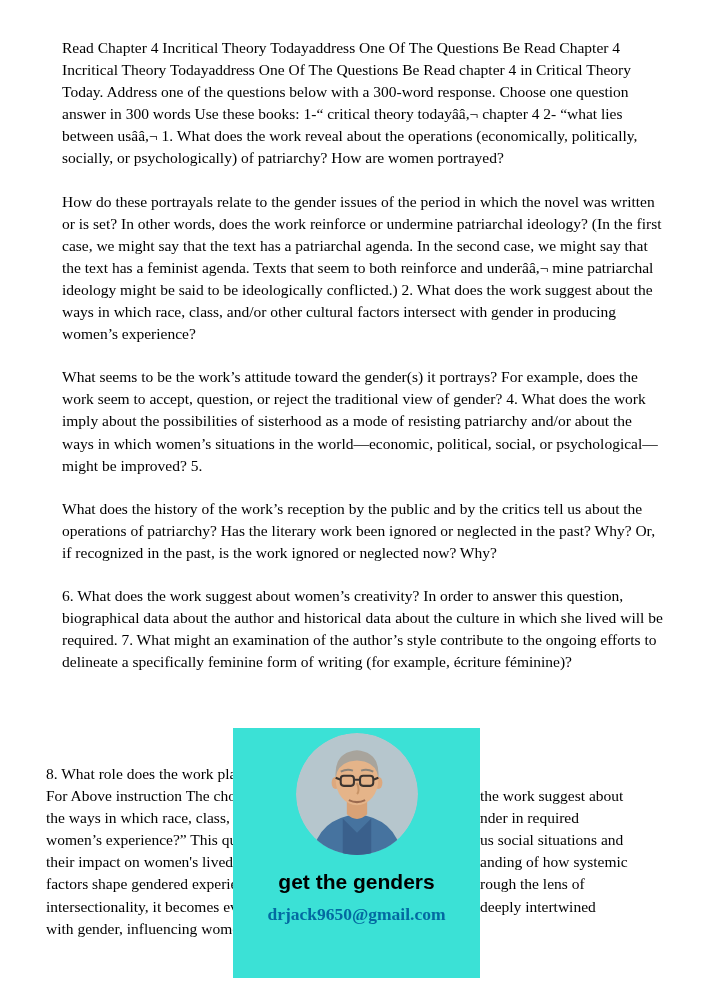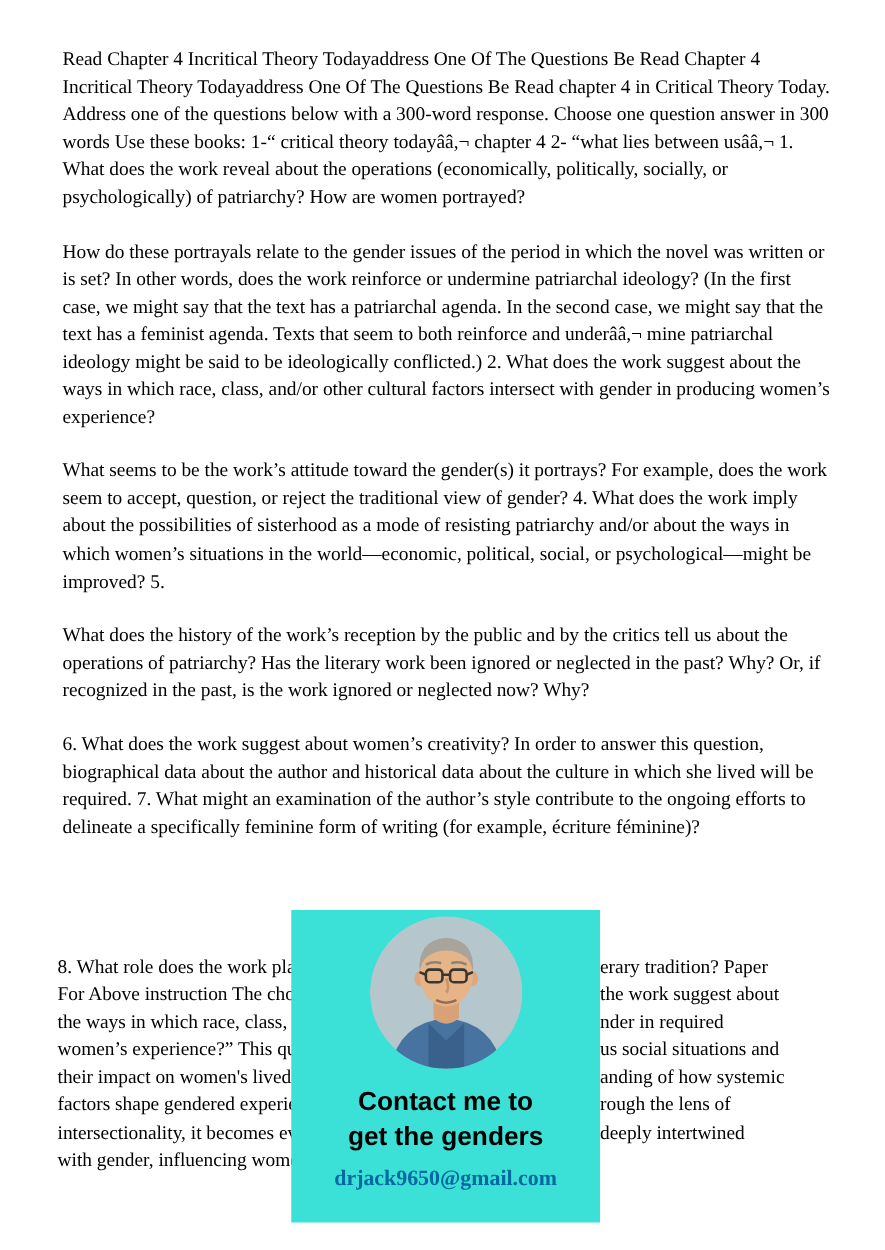--- a/index.html
+++ b/index.html
@@ -15,21 +15,21 @@
   }
   .content {
     position: absolute;
     left: 46px;
     top: 37px;
     width: 618px;
     font-size: 15.5px;
     line-height: 22.1px;
     text-align: left;
   }
-  .content p { margin: 0 0 21px 4px; }
+  .content p { margin: 0 0 21px 16px; }
   .obscured {
     position: absolute;
     left: 46px;
     top: 763px;
     width: 618px;
     font-size: 15.5px;
     line-height: 22.1px;
   }
   .ob-line { position: relative; height: 22.1px; white-space: nowrap; }
   .ob-right { position: absolute; left: 434px; top: 0; }
@@ -78,21 +78,20 @@
     <p>Read Chapter 4 Incritical Theory Todayaddress One Of The Questions Be Read Chapter 4 Incritical Theory Todayaddress One Of The Questions Be Read chapter 4 in Critical Theory Today. Address one of the questions below with a 300-word response. Choose one question answer in 300 words Use these books: 1-“ critical theory todayââ,¬ chapter 4 2- “what lies between usââ,¬ 1. What does the work reveal about the operations (economically, politically, socially, or psychologically) of patriarchy? How are women portrayed?</p>
     <p>How do these portrayals relate to the gender issues of the period in which the novel was written or is set? In other words, does the work reinforce or undermine patriarchal ideology? (In the first case, we might say that the text has a patriarchal agenda. In the second case, we might say that the text has a feminist agenda. Texts that seem to both reinforce and underââ,¬ mine patriarchal ideology might be said to be ideologically conflicted.) 2. What does the work suggest about the ways in which race, class, and/or other cultural factors intersect with gender in producing women’s experience?</p>
     <p>What seems to be the work’s attitude toward the gender(s) it portrays? For example, does the work seem to accept, question, or reject the traditional view of gender? 4. What does the work imply about the possibilities of sisterhood as a mode of resisting patriarchy and/or about the ways in which women’s situations in the world—economic, political, social, or psychological—might be improved? 5.</p>
     <p>What does the history of the work’s reception by the public and by the critics tell us about the operations of patriarchy? Has the literary work been ignored or neglected in the past? Why? Or, if recognized in the past, is the work ignored or neglected now? Why?</p>
     <p>6. What does the work suggest about women’s creativity? In order to answer this question, biographical data about the author and historical data about the culture in which she lived will be required. 7. What might an examination of the author’s style contribute to the ongoing efforts to delineate a specifically feminine form of writing (for example, écriture féminine)?</p>
   </div>
 
   <div class="obscured">
     <div class="ob-line">
       <span class="ob-left">8. What role does the work play</span>
-      <span class="ob-right">erary tradition? Paper</span>
     </div>
     <div class="ob-line">
       <span class="ob-left">For Above instruction The chos</span>
       <span class="ob-right">the work suggest about</span>
     </div>
     <div class="ob-line">
       <span class="ob-left">the ways in which race, class, an</span>
       <span class="ob-right">nder in required</span>
     </div>
     <div class="ob-line">
@@ -135,19 +134,18 @@
           <path d="M44 46 L39 44"></path>
           <path d="M76 46 L81 44"></path>
         </g>
         <path d="M44 38 q6 -3 12 -1" stroke="#8b8378" stroke-width="2" fill="none"></path>
         <path d="M64 37 q6 -2 12 1" stroke="#8b8378" stroke-width="2" fill="none"></path>
         <path d="M60 49 q3 8 0 11" stroke="#c89467" stroke-width="2" fill="none"></path>
         <path d="M52 66 q8 4 16 0" stroke="#9c6b4f" stroke-width="2" fill="none"></path>
       </svg>
     </div>
     <div class="heading">
-      <div>Contact me to</div>
       <div>get the genders</div>
     </div>
     <div class="email">drjack9650@gmail.com</div>
   </div>
 
 </div>
 
 </body></html>

